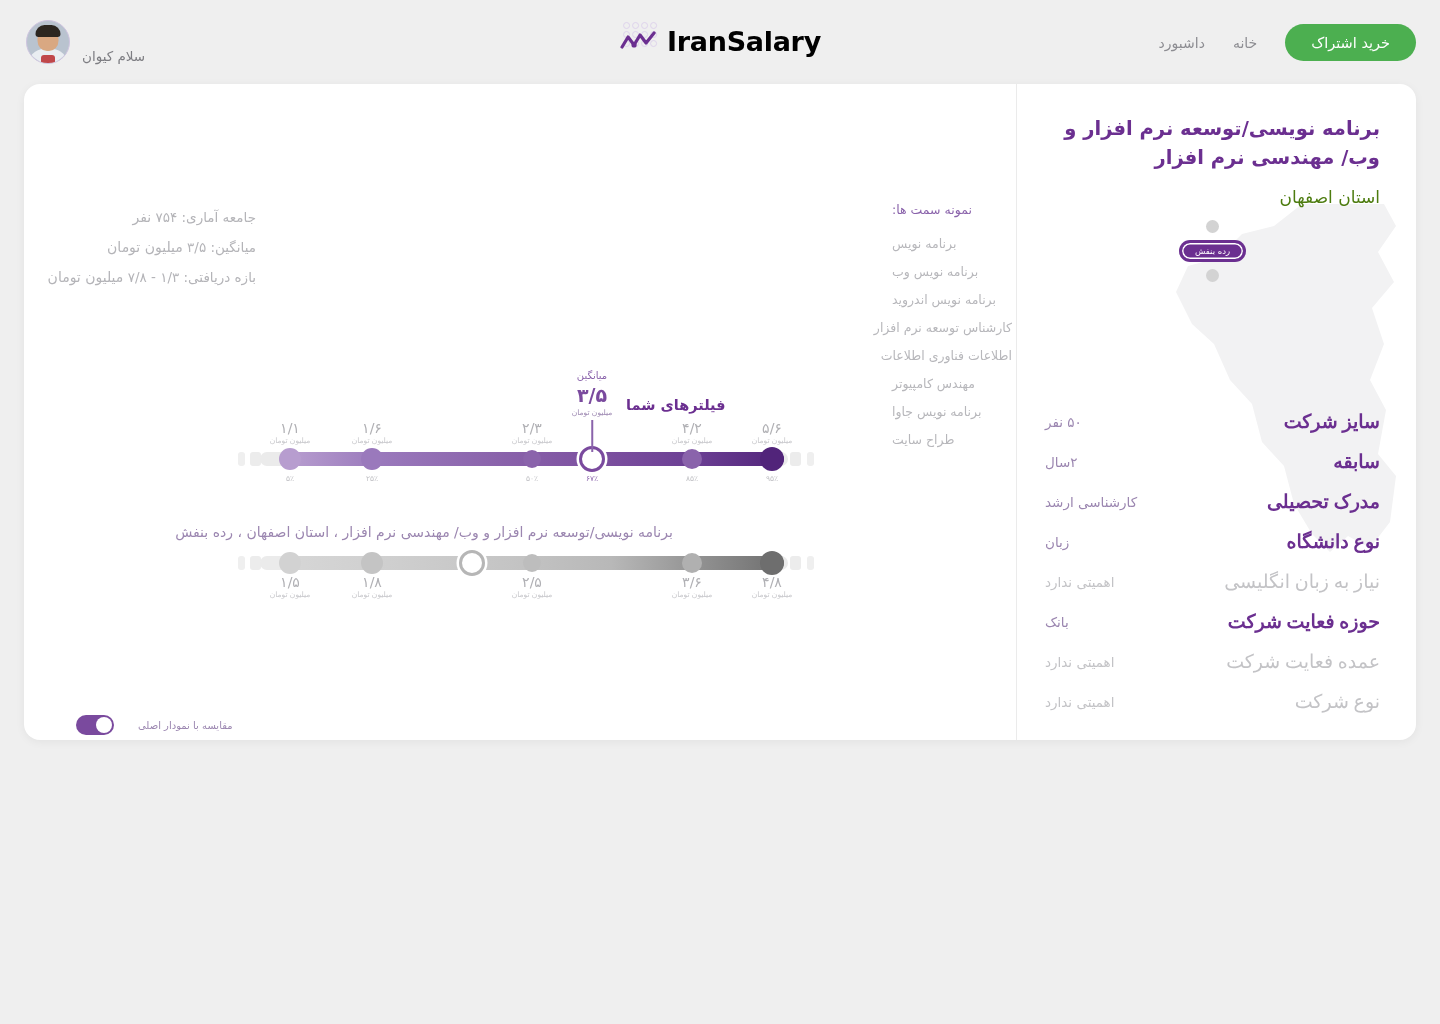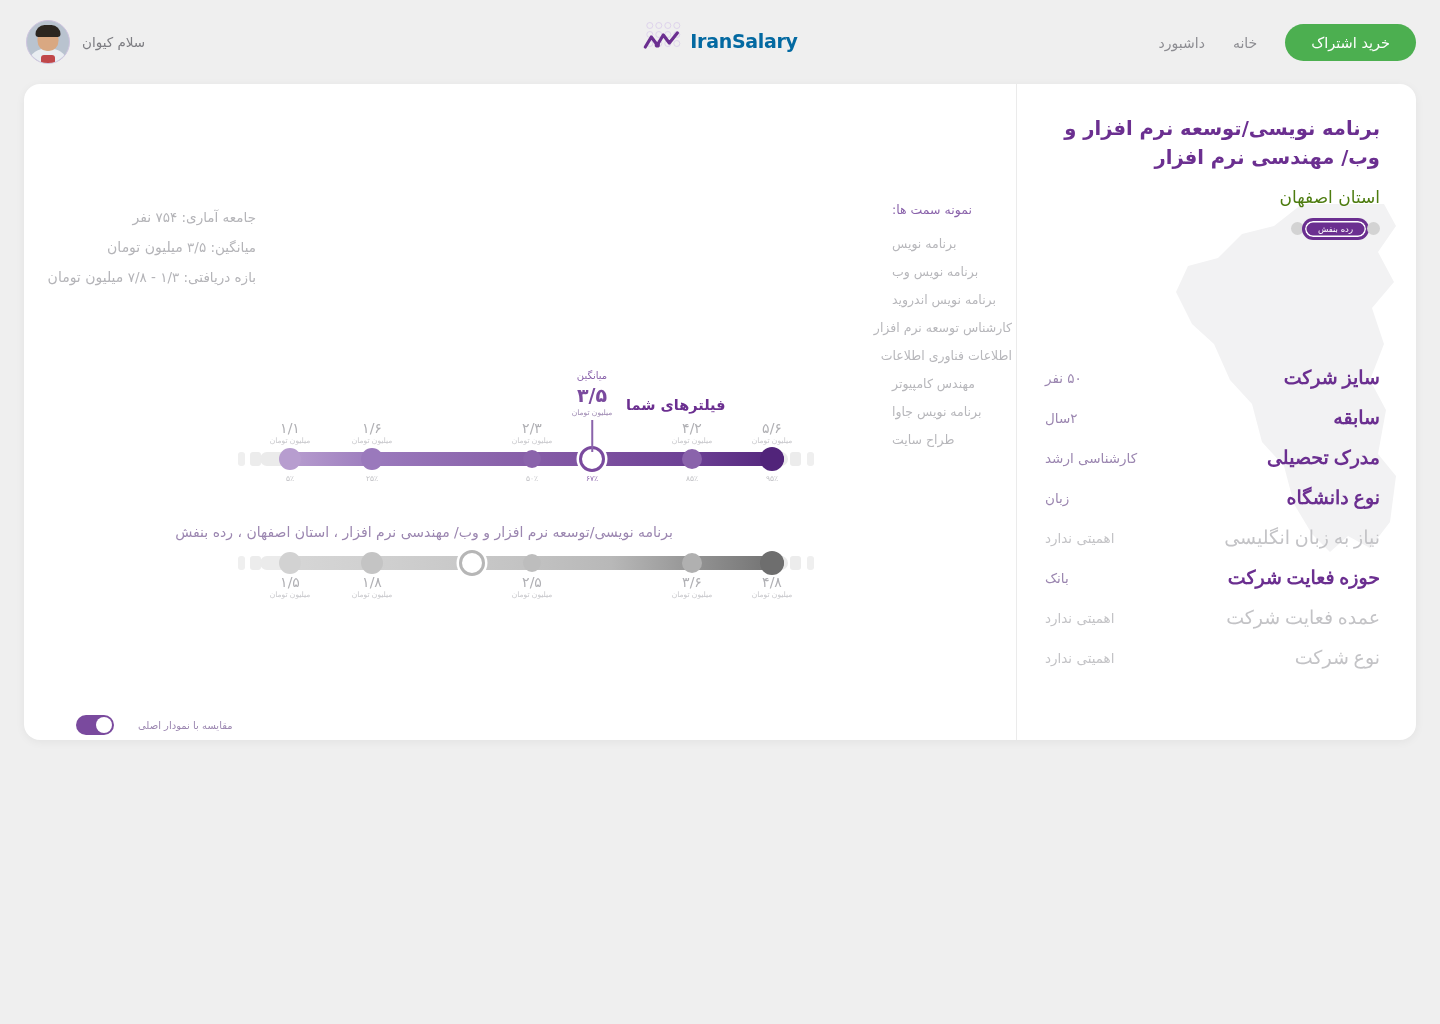--- a/index.html
+++ b/index.html
@@ -12,21 +12,21 @@
   }
   .page { position: relative; width: 1440px; height: 1024px; }
 
   
   .topbar {
     position: absolute; top: 0; left: 0; width: 1440px; height: 84px;
     display: flex; align-items: center;
   }
   .user-wrap {
     position: absolute; top: 20px; left: 26px;
-    display: flex; flex-direction: row-reverse; align-items: center; gap: 12px;
+    display: flex; flex-direction: row-reverse; align-items: flex-end; gap: 12px;
   }
   .avatar {
     width: 44px; height: 44px; border-radius: 50%;
     border: 1px solid #cfc5e0; overflow: hidden;
     background: #b9c3cf; position: relative; flex: none;
   }
   .avatar .face {
     position: absolute; left: 50%; transform: translateX(-50%);
     top: 7px; width: 21px; height: 23px; border-radius: 48% 48% 45% 45%;
     background: #d9a882;
@@ -55,21 +55,21 @@
   .logo-mark { position: relative; width: 40px; height: 38px; flex: none; }
   .logo-dots {
     position: absolute; top: 0; left: 2px;
     display: grid; grid-template-columns: repeat(4, 9px); grid-auto-rows: 9px;
   }
   .logo-dots i {
     width: 7px; height: 7px; border-radius: 50%;
     border: 1px solid #ded3ec; display: block;
   }
   .logo-mark svg { position: absolute; left: 1px; top: 9px; }
-  .logo-text { font-size: 19px; font-weight: 700; color: #0369a1; letter-spacing: -0.3px; white-space: nowrap; direction: ltr; }
+  .logo-text { font-size: 27px; font-weight: 700; color: #000000; letter-spacing: -0.3px; white-space: nowrap; direction: ltr; }
   .logo-text .b { font-weight: 700; }
 
   .nav {
     position: absolute; top: 24px; right: 24px;
     display: flex; flex-direction: row; align-items: center; gap: 28px;
   }
   .nav a { font-size: 14px; color: #8d8d92; text-decoration: none; white-space: nowrap; }
   .btn-sub {
     background: #4caf50; color: #fff; border: none; border-radius: 22px;
     height: 37px; padding: 0 26px; font-size: 14.5px; cursor: pointer;
@@ -95,22 +95,22 @@
     position: absolute; top: 120px; right: -8px; width: 290px; height: 400px;
     opacity: 1; pointer-events: none;
   }
   .panel-inner { position: relative; z-index: 2; }
   .job-title {
     font-size: 19.5px; line-height: 1.5; color: #6b2f90; font-weight: 700;
     text-align: right; margin-bottom: 14px;
   }
   .province { font-size: 17px; color: #4d7c0f; text-align: right; margin-bottom: 13px; }
   .badge-row {
-    display: flex; flex-direction: row; align-items: center; justify-content: flex-start;
-    direction: ltr; justify-content: flex-end;
+    display: flex; flex-direction: column; align-items: center; justify-content: flex-start;
+    gap: 9px; direction: ltr; justify-content: flex-end;
   }
   .dot-gray { width: 13px; height: 13px; border-radius: 50%; background: #d3d3d3; flex: none; }
   .rank-badge {
     background: #6b2f90; color: #fff; font-size: 8.5px;
     border-radius: 10px; padding: 3px 13px;
     border: 1.5px solid #6b2f90; box-shadow: 0 0 0 1.5px #fff inset, 0 0 0 2px #6b2f90;
     white-space: nowrap;
   }
 
   .attr-list { position: relative; z-index: 2; margin-top: 120px; }

